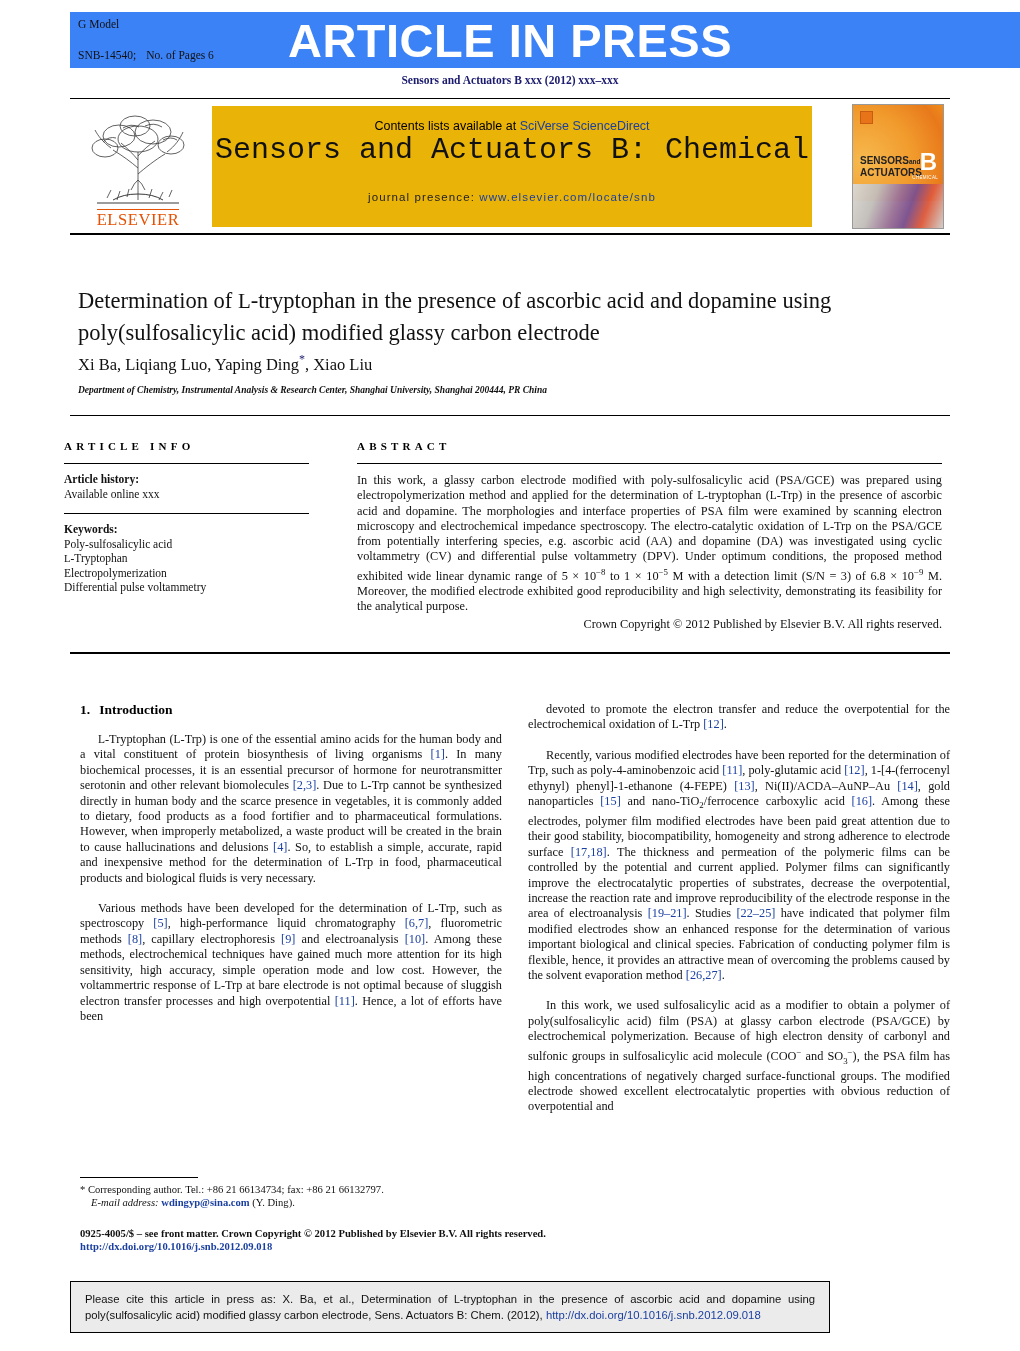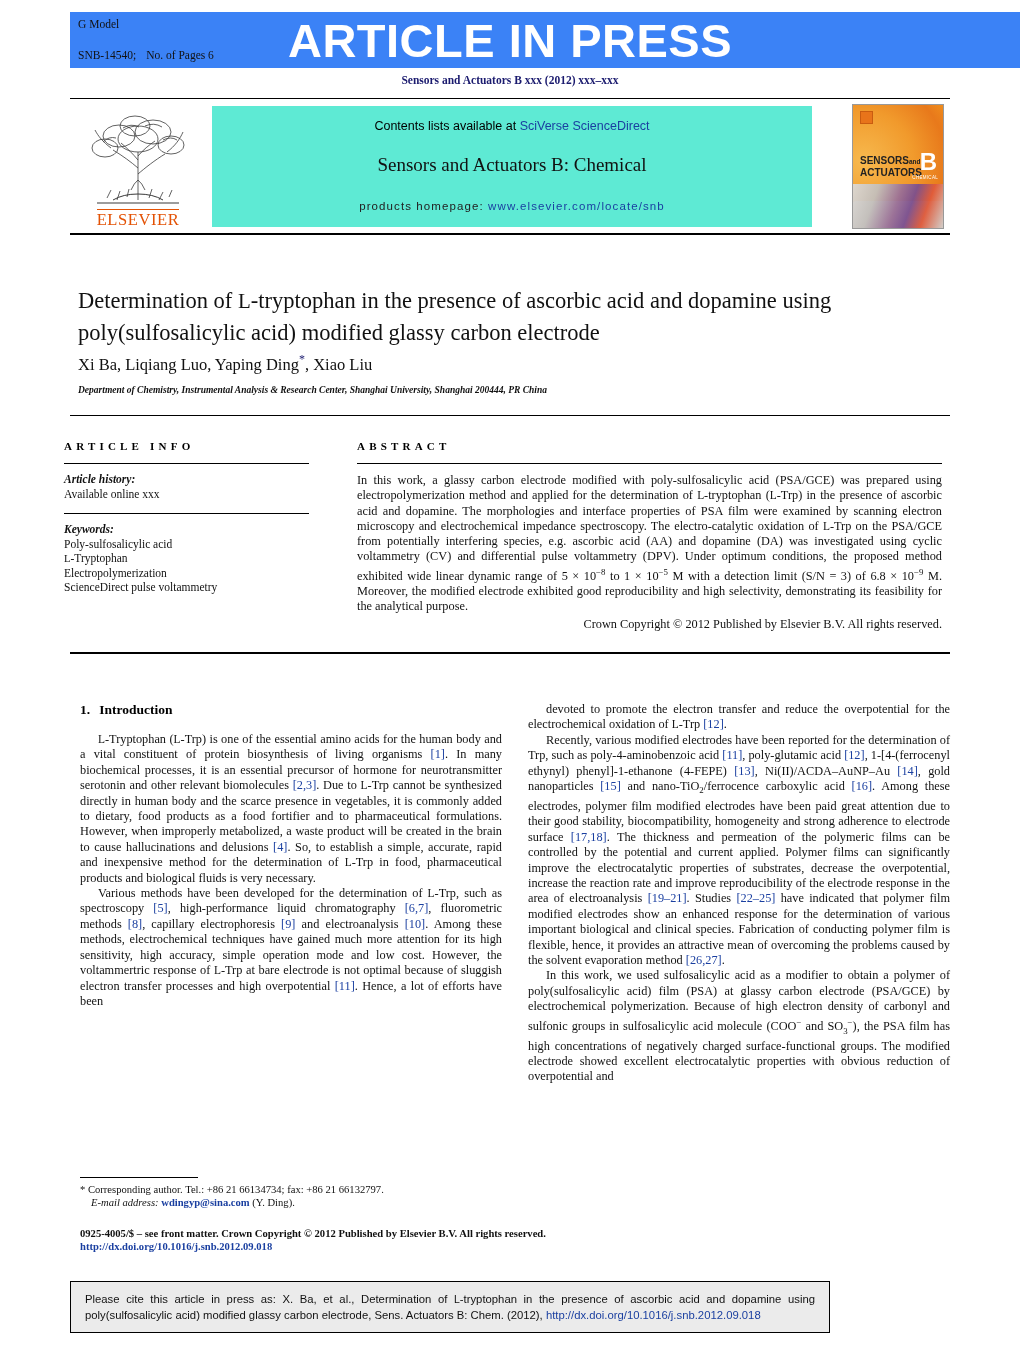--- a/index.html
+++ b/index.html
@@ -69,33 +69,32 @@
     font-family: "Liberation Serif", serif;
     font-size: 16.5px; letter-spacing: 0.6px;
     color: #E35205; font-weight: normal;
     border-top: 1.5px solid #E35205;
     padding-top: 1px; margin-top: 1px;
     line-height: 1.05;
   }
   .journal-band {
     position: absolute; left: 142px; top: 2px;
     width: 600px; height: 121px;
-    background: #5eead4;
+    background: #eab308;
     text-align: center;
   }
   .contents-line {
     margin-top: 13px;
     font-size: 12.5px;
     font-family: "Liberation Sans", "DejaVu Sans", sans-serif;
   }
   .contents-line .sd { color: #1a3fa0; }
   .journal-title {
-    margin-top: 21px;
-    font-size: 19px;
-    font-family: Liberation Serif, serif;
+    font-size: 30px;
+    font-family: Liberation Mono, monospace;
     color: #111;
   }
   .homepage-line {
     margin-top: 24px;
     font-size: 11.5px;
     font-family: "Liberation Sans", "DejaVu Sans", sans-serif;
     letter-spacing: 1.1px;
   }
   .homepage-line .lbl { color: #222; }
   .homepage-line .url { color: #1a3fa0; }
@@ -166,21 +165,21 @@
   .info-col { position: absolute; left: 64px; top: 440px; width: 245px; }
   .abs-col  { position: absolute; left: 357px; top: 440px; width: 585px; }
 
   .sec-head {
     font-family: "Liberation Serif", serif;
     font-weight: bold; font-size: 11px;
     letter-spacing: 4.2px;
   }
   .thin-rule { border-top: 1.3px solid #000; margin-top: 11px; }
   .info-block { font-size: 11.5px; line-height: 14.5px; color: #111; margin-top: 8px; }
-  .info-block .it { font-style: italic; font-weight: bold; }
+  .info-block .it { font-weight: bold; }
   .info-rule2 { border-top: 1.3px solid #000; margin-top: 12px; }
 
   .abstract-body {
     margin-top: 9px;
     font-size: 12.3px; line-height: 15.3px;
     text-align: justify;
     color: #111;
   }
   .copyright-line {
     margin-top: 2px; text-align: right;
@@ -200,21 +199,21 @@
     font-size: 13.5px; font-weight: bold;
     font-family: "Liberation Serif", serif;
   }
   h2.intro-head .num { margin-right: 9px; }
   p.body {
     margin: 0; text-indent: 18px;
     font-size: 12.3px; line-height: 15.4px;
     text-align: justify; color: #111;
     -webkit-hyphens: none; hyphens: none;
   }
-  p.body + p.body { margin-top: 0; }
+  p.body + p.body { margin-top: 15px; }
   .ref { color: #1a3fa0; }
   sup { font-size: 0.72em; vertical-align: super; }
   sub { font-size: 0.72em; vertical-align: sub; }
   .sc { font-variant: small-caps; font-size: 0.93em; }
 
   
   .footnote-rule {
     position: absolute; left: 80px; top: 1177px; width: 118px;
     border-top: 1.2px solid #000;
   }
@@ -286,21 +285,21 @@
       </svg>
       <div class="elsevier-word">ELSEVIER</div>
     </div>
 
     <div class="journal-band">
       <div class="contents-line">
         <span>Contents lists available at </span><span class="sd">SciVerse ScienceDirect</span>
       </div>
       <div class="journal-title">Sensors and Actuators B: Chemical</div>
       <div class="homepage-line">
-        <span class="lbl">products homepage:</span>
+        <span class="lbl">journal presence:</span>
         <span class="url">www.elsevier.com/locate/snb</span>
       </div>
     </div>
 
     <div class="cover-thumb">
       <div class="cover-inner">
         <div class="cover-swirl"></div>
         <div class="cover-bottom"></div>
         <div class="cover-elsev"></div>
         <div class="cover-text">
@@ -327,21 +326,21 @@
     <div class="info-block">
       <span class="it">Article history:</span><br>
       <span>Available online xxx</span>
     </div>
     <div class="info-rule2"></div>
     <div class="info-block">
       <span class="it">Keywords:</span><br>
       <span>Poly-sulfosalicylic acid</span><br>
       <span><span class="sc">L</span>-Tryptophan</span><br>
       <span>Electropolymerization</span><br>
-      <span>ScienceDirect pulse voltammetry</span>
+      <span>Differential pulse voltammetry</span>
     </div>
   </div>
 
   <div class="abs-col">
     <div class="sec-head">ABSTRACT</div>
     <div class="thin-rule"></div>
     <div class="abstract-body">In this work, a glassy carbon electrode modified with poly-sulfosalicylic acid (PSA/GCE) was prepared using electropolymerization method and applied for the determination of <span class="sc">L</span>-tryptophan (<span class="sc">L</span>-Trp) in the presence of ascorbic acid and dopamine. The morphologies and interface properties of PSA film were examined by scanning electron microscopy and electrochemical impedance spectroscopy. The electro-catalytic oxidation of <span class="sc">L</span>-Trp on the PSA/GCE from potentially interfering species, e.g. ascorbic acid (AA) and dopamine (DA) was investigated using cyclic voltammetry (CV) and differential pulse voltammetry (DPV). Under optimum conditions, the proposed method exhibited wide linear dynamic range of 5 × 10<sup>−8</sup> to 1 × 10<sup>−5</sup> M with a detection limit (S/N = 3) of 6.8 × 10<sup>−9</sup> M. Moreover, the modified electrode exhibited good reproducibility and high selectivity, demonstrating its feasibility for the analytical purpose.</div>
     <div class="copyright-line">Crown Copyright © 2012 Published by Elsevier B.V. All rights reserved.</div>
   </div>
   <div class="rule-after-abs"></div>

